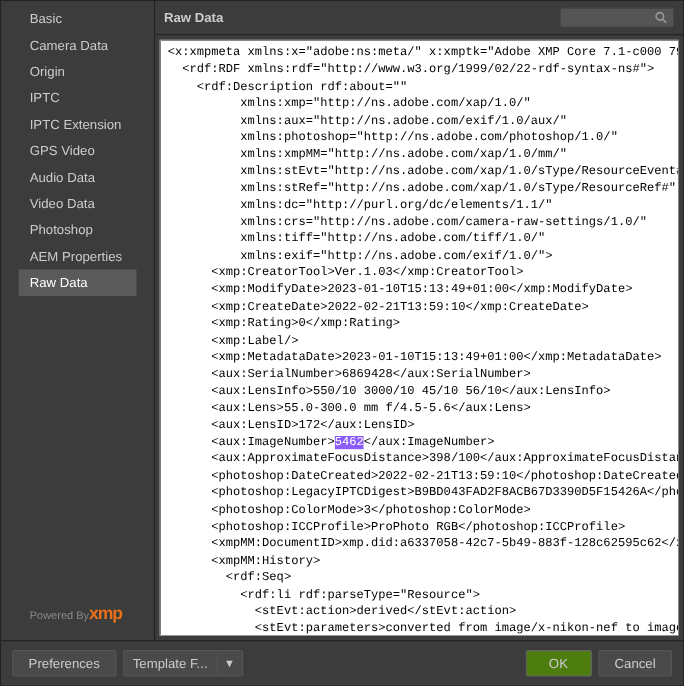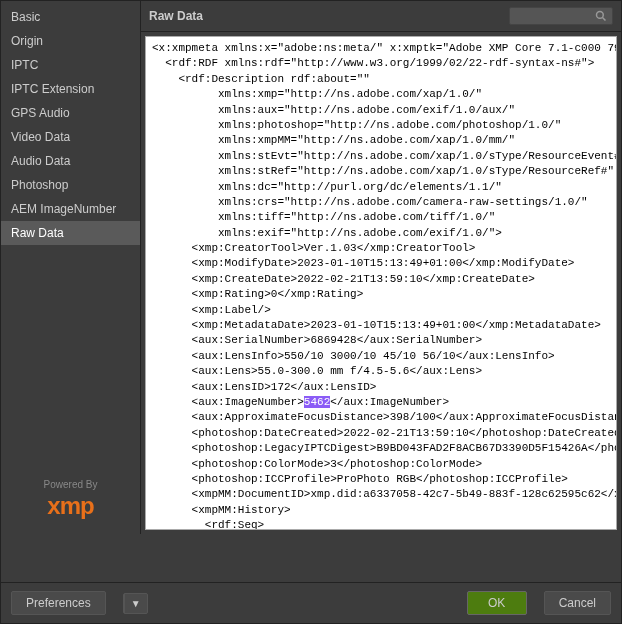--- a/index.html
+++ b/index.html
@@ -29,52 +29,52 @@
     }
 
     
     .sidebar {
       width: 140px;
       background: #3c3c3c;
       border-right: 1px solid #222;
       flex-shrink: 0;
       display: flex;
       flex-direction: column;
-      padding: 4px 0;
+      padding: 4px 16px;
     }
 
     .sidebar-item {
       padding: 5px 10px;
       cursor: pointer;
       color: #ccc;
       font-size: 12px;
       white-space: nowrap;
     }
 
     .sidebar-item.active {
       background: #5a5a5a;
       color: #fff;
     }
 
     .sidebar-powered {
       margin-top: auto;
       padding: 10px;
       display: flex;
-      flex-direction: column;
-      align-items: center;
+      flex-direction: row;
+      align-items: flex-end;
     }
 
     .powered-by-text {
       font-size: 10px;
       color: #888;
       margin-bottom: 2px;
     }
 
     .xmp-logo {
-      font-size: 24px;
+      font-size: 16px;
       font-weight: bold;
       color: #e8701a;
       letter-spacing: -1px;
     }
 
     
     .main-content {
       flex: 1;
       display: flex;
       flex-direction: column;
@@ -158,22 +158,21 @@
       border: 1px solid #999;
     }
 
     
     .dialog-footer {
       display: flex;
       align-items: center;
       padding: 8px 10px;
       background: #3c3c3c;
       border-top: 1px solid #222;
-      gap: 17px;
-      margin-top: 48px;
+      gap: 6px;
     }
 
     .footer-btn {
       padding: 4px 14px;
       font-size: 12px;
       border-radius: 2px;
       cursor: pointer;
       border: 1px solid #555;
       background: #4a4a4a;
       color: #ccc;
@@ -215,28 +214,29 @@
 </head>
 <body>
 
 <div class="dialog">
   <div class="dialog-body">
 
     <div class="sidebar">
 
       <div id="sidebar-items">
           <div class="sidebar-item">Basic</div>
+          <div class="sidebar-item">Camera Data</div>
           <div class="sidebar-item">Origin</div>
           <div class="sidebar-item">IPTC</div>
           <div class="sidebar-item">IPTC Extension</div>
-          <div class="sidebar-item">GPS Audio</div>
+          <div class="sidebar-item">GPS Video</div>
+          <div class="sidebar-item">Audio Data</div>
           <div class="sidebar-item">Video Data</div>
-          <div class="sidebar-item">Audio Data</div>
           <div class="sidebar-item">Photoshop</div>
-          <div class="sidebar-item">AEM ImageNumber</div>
+          <div class="sidebar-item">AEM Properties</div>
           <div class="sidebar-item active">Raw Data</div>
         </div>
 
       <div class="sidebar-powered">
         <span class="powered-by-text">Powered By</span>
         <span class="xmp-logo">xmp</span>
       </div>
     </div>
 
     <div class="main-content">
@@ -289,20 +289,21 @@
             &lt;stEvt:parameters&gt;converted from image/x-nikon-nef to image/tiff&lt;/stEvt:p
 </div>
       </div>
     </div>
   </div>
 
   <div class="dialog-footer">
     <button class="footer-btn">Preferences</button>
 
     <div class="template-btn-container">
+      <span class="template-btn-label">Template F...</span>
       <span class="template-dropdown-arrow">▼</span>
     </div>
 
     <div class="spacer"></div>
 
     <button class="footer-btn primary">OK</button>
     <button class="footer-btn">Cancel</button>
   </div>
 </div>
 

